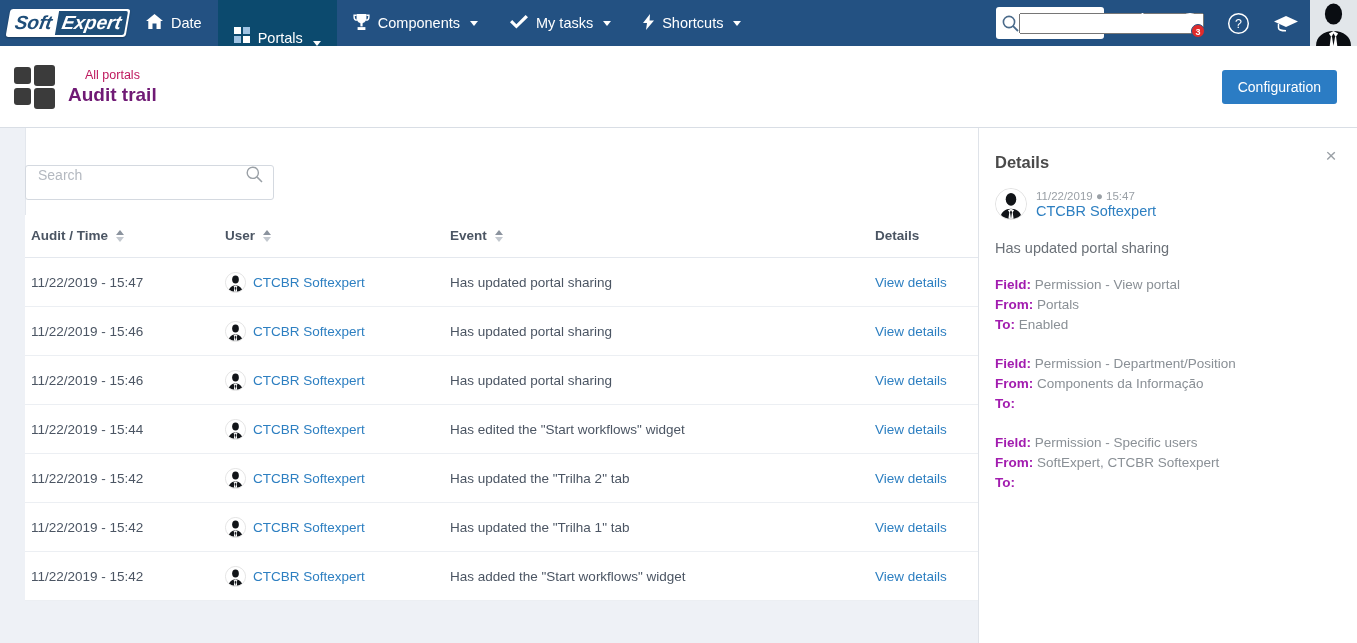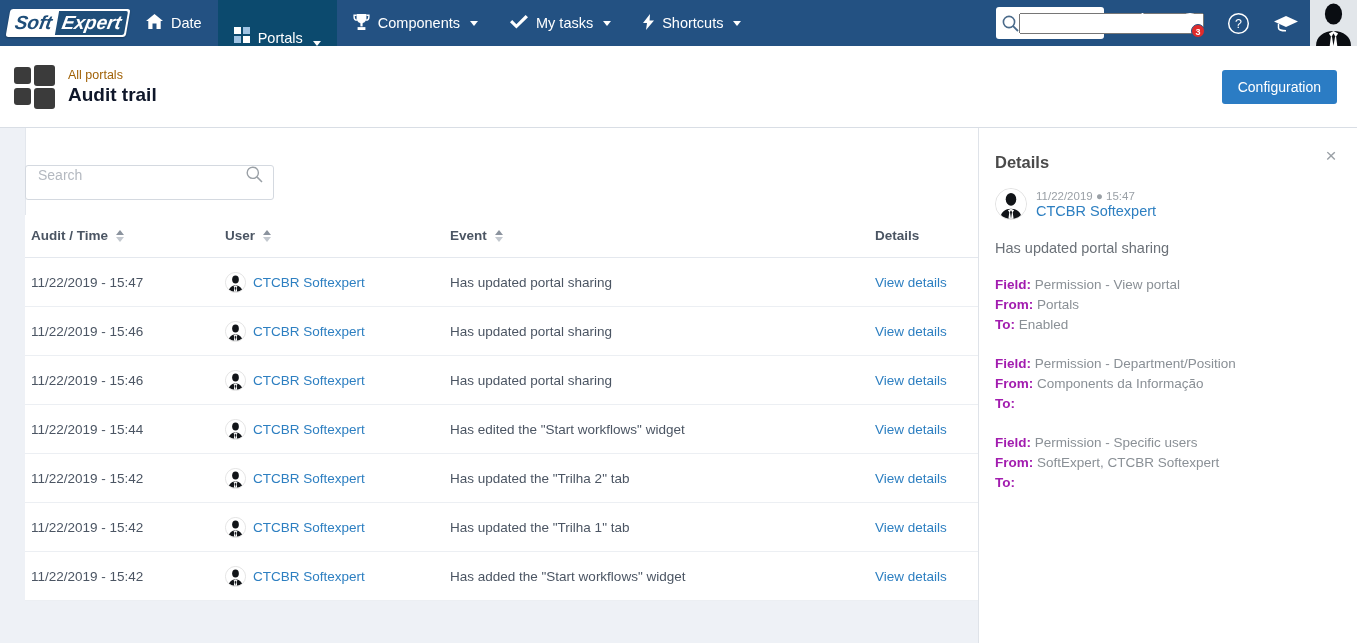--- a/index.html
+++ b/index.html
@@ -74,22 +74,22 @@
     background: #ffffff; border-bottom: 1px solid #d9dee5;
     display: flex; align-items: center; padding: 0 20px 0 14px;
   }
   .grid-icon { width: 44px; height: 44px; position: relative; flex: none; margin-right: 10px; }
   .grid-icon i { position: absolute; background: #3b3b3b; border-radius: 3px; display:block; }
   .gi-tl { left: 0; top: 2px; width: 17px; height: 17px; }
   .gi-tr { left: 20px; top: 0px; width: 21px; height: 21px; }
   .gi-bl { left: 0; top: 23px; width: 17px; height: 17px; }
   .gi-br { left: 20px; top: 23px; width: 21px; height: 21px; }
   .head-text { display: flex; flex-direction: column; justify-content: center; }
-  .head-sub { font-size: 12.5px; color: #a16207; line-height: 16px; }
-  .head-title { font-size: 19px; font-weight: bold; color: #0f172a; line-height: 24px; }
+  .head-sub { font-size: 12.5px; color: #be185d; line-height: 16px; margin-left: 17px; }
+  .head-title { font-size: 19px; font-weight: bold; color: #701a75; line-height: 24px; }
   .head-spacer { flex: 1 1 auto; }
   .btn-primary {
     background: #2b7cc4; color: #ffffff; border: none; border-radius: 3px;
     font-size: 14px; padding: 0 16px; height: 34px; cursor: pointer;
     font-family: "Liberation Sans", sans-serif;
   }
 
   
   .content {
     position: absolute; left: 0; top: 128px; width: 980px; height: 515px;

